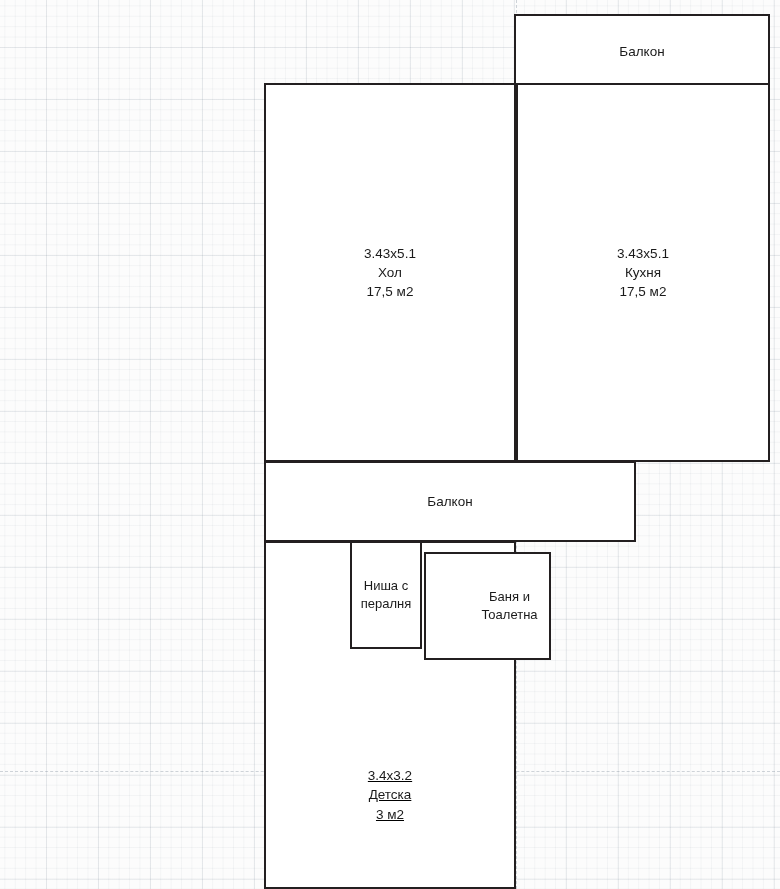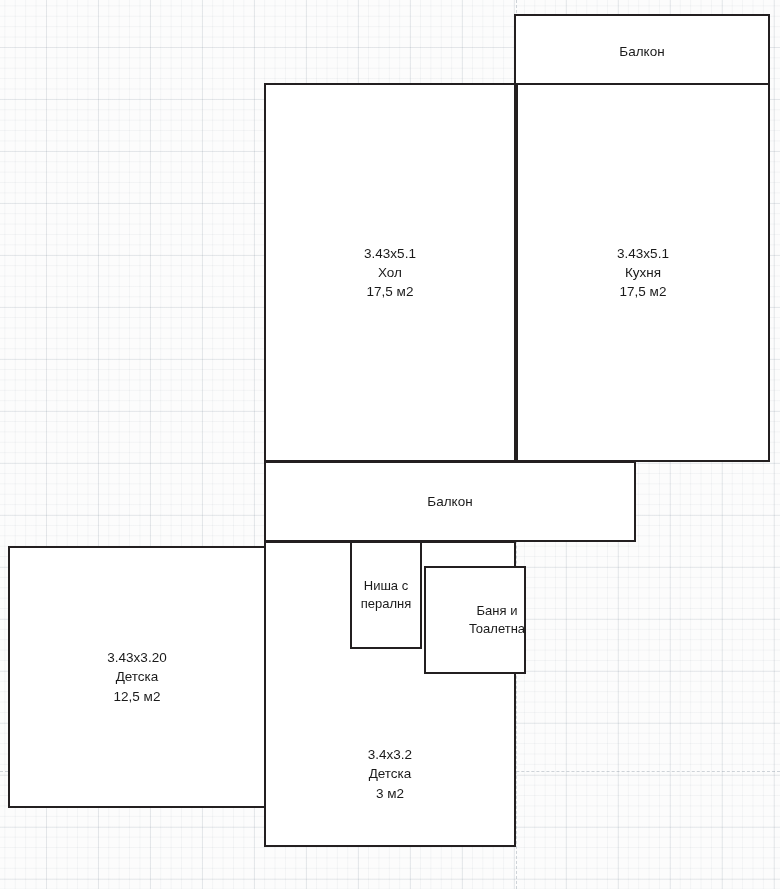--- a/index.html
+++ b/index.html
@@ -90,22 +90,22 @@
   .room-labels .dims { display: block; }
   .room-labels .name { display: block; }
   .room-labels .area { display: block; }
 
   
   #room-balcony  { left: 514px; top: 14px;   width: 256px; height: 76px; }
   #room-hall     { left: 264px; top: 83px;  width: 252px; height: 379px; }
   #room-bedroom  { left: 516px; top: 83px;  width: 254px; height: 379px; }
   #room-corridor { left: 264px; top: 461px; width: 372px; height: 81px; }
   #room-laundry  { left: 350px; top: 541px; width: 72px;  height: 108px; }
-  #room-bathroom { left: 424px; top: 566px; width: 102px; height: 108px; padding-left: 44px; }
-  #room-kitchen  { left: 264px; top: 541px; width: 252px; height: 306px; }
+  #room-bathroom { left: 424px; top: 552px; width: 127px; height: 108px; padding-left: 44px; }
+  #room-kitchen  { left: 264px; top: 541px; width: 252px; height: 348px; text-decoration: underline; }
   #room-children { left: 8px;   top: 546px; width: 258px; height: 262px; }
 
   
   #room-kitchen .room-labels { margin-top: 160px; }
   
   #room-corridor .room-labels { font-size: 13.5px; }
   
   #room-laundry .room-labels,
   #room-bathroom .room-labels { font-size: 13px; }
 
@@ -173,21 +173,14 @@
       <span class="name">Ниша с пералня</span>
     </div>
   </div>
 
   <div class="room" id="room-bathroom">
     <div class="room-labels">
       <span class="name">Баня и Тоалетна</span>
     </div>
   </div>
 
-  <div class="room" id="room-children">
-    <div class="room-labels">
-      <span class="dims">3.43x3.20</span>
-      <span class="name">Детска</span>
-      <span class="area">12,5 м2</span>
-    </div>
-  </div>
 
 </div>
 
 </body></html>

